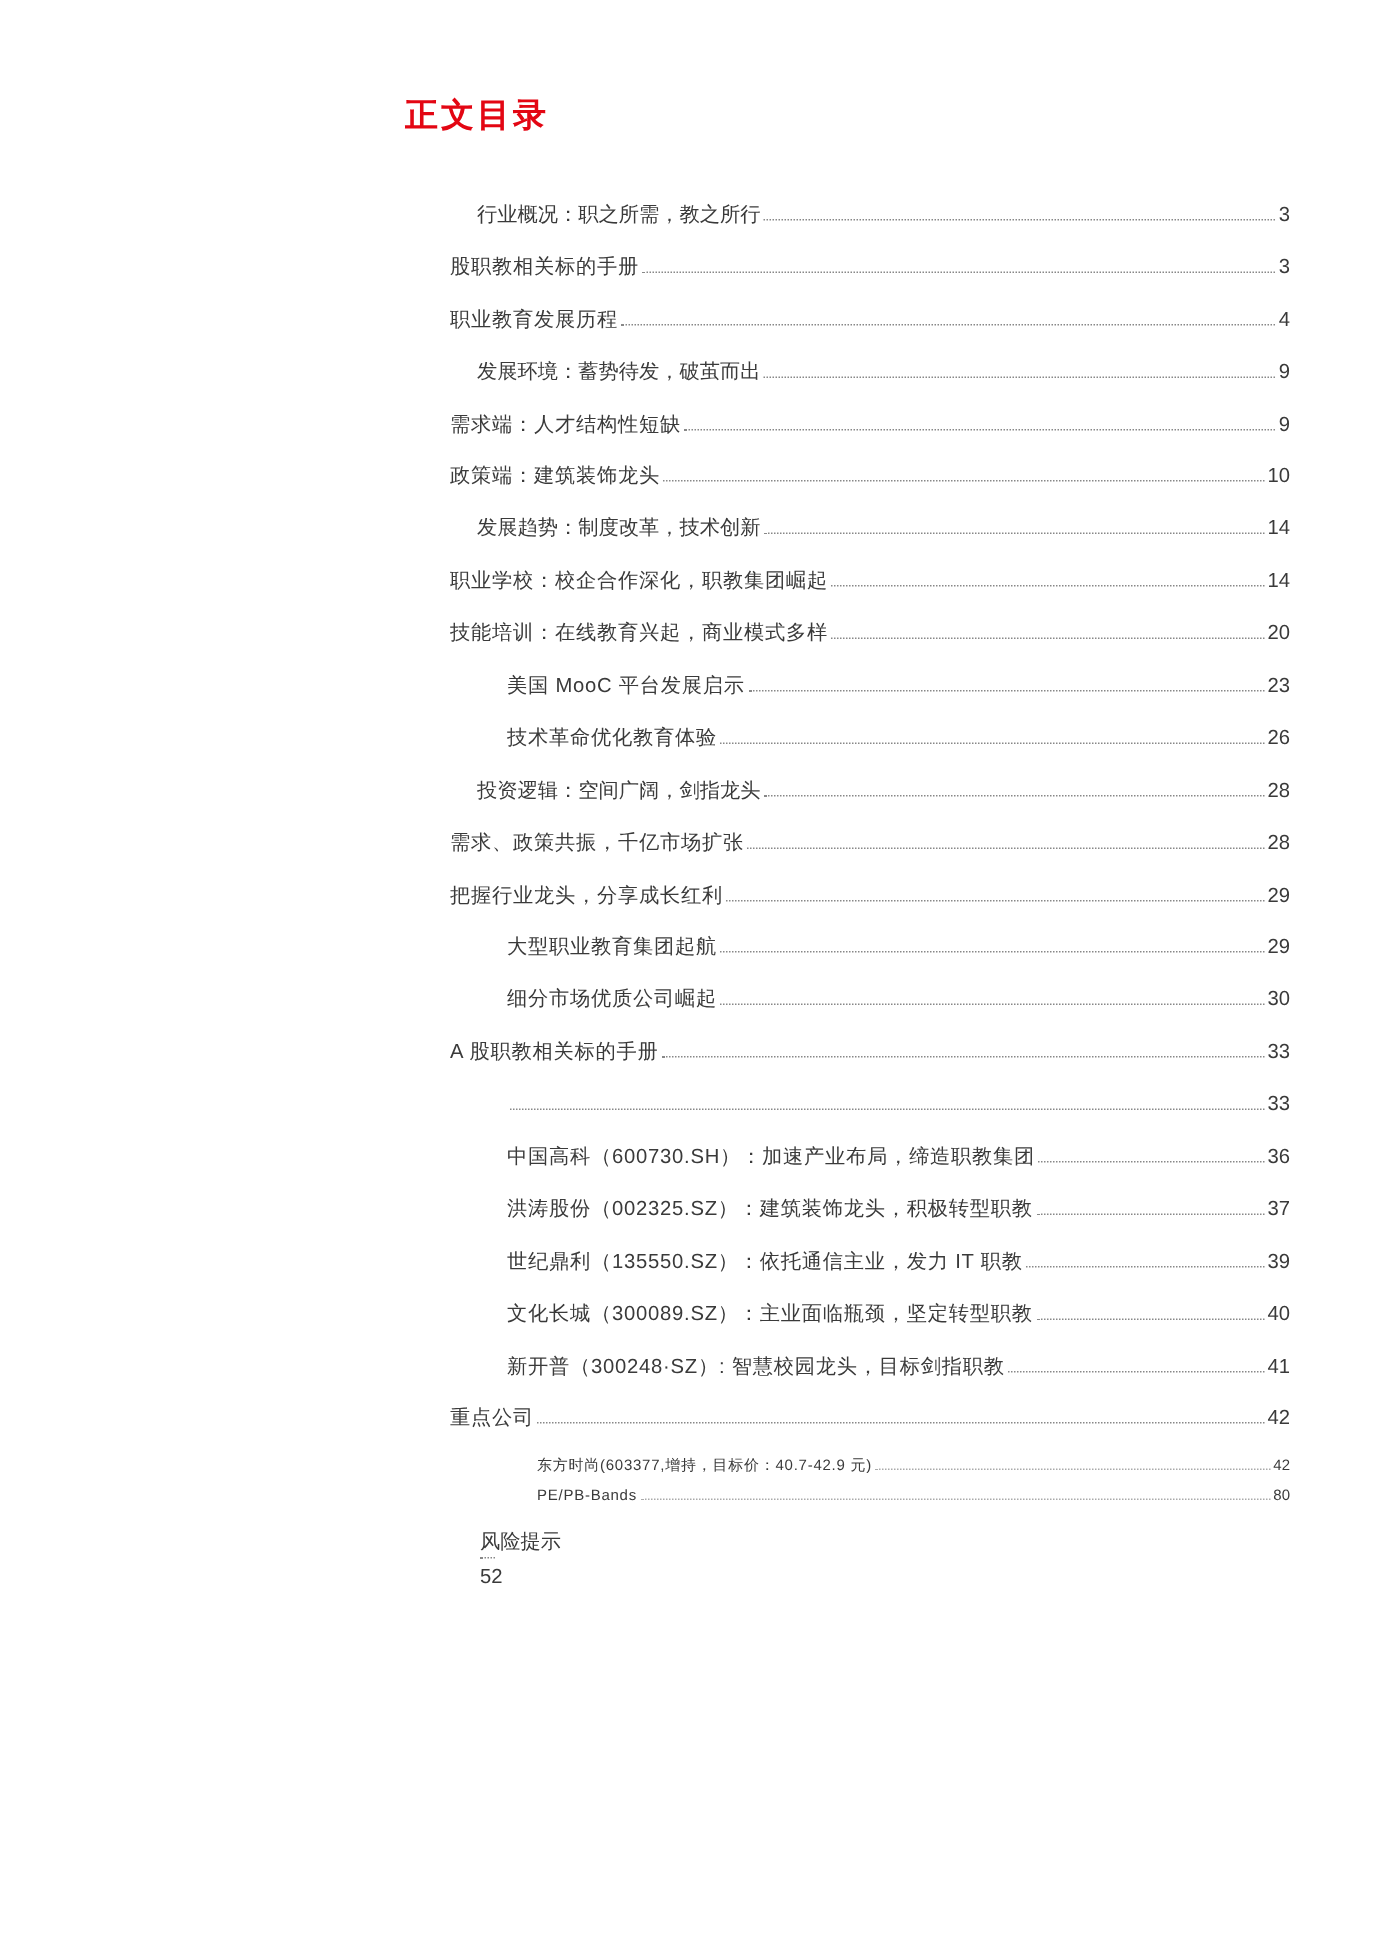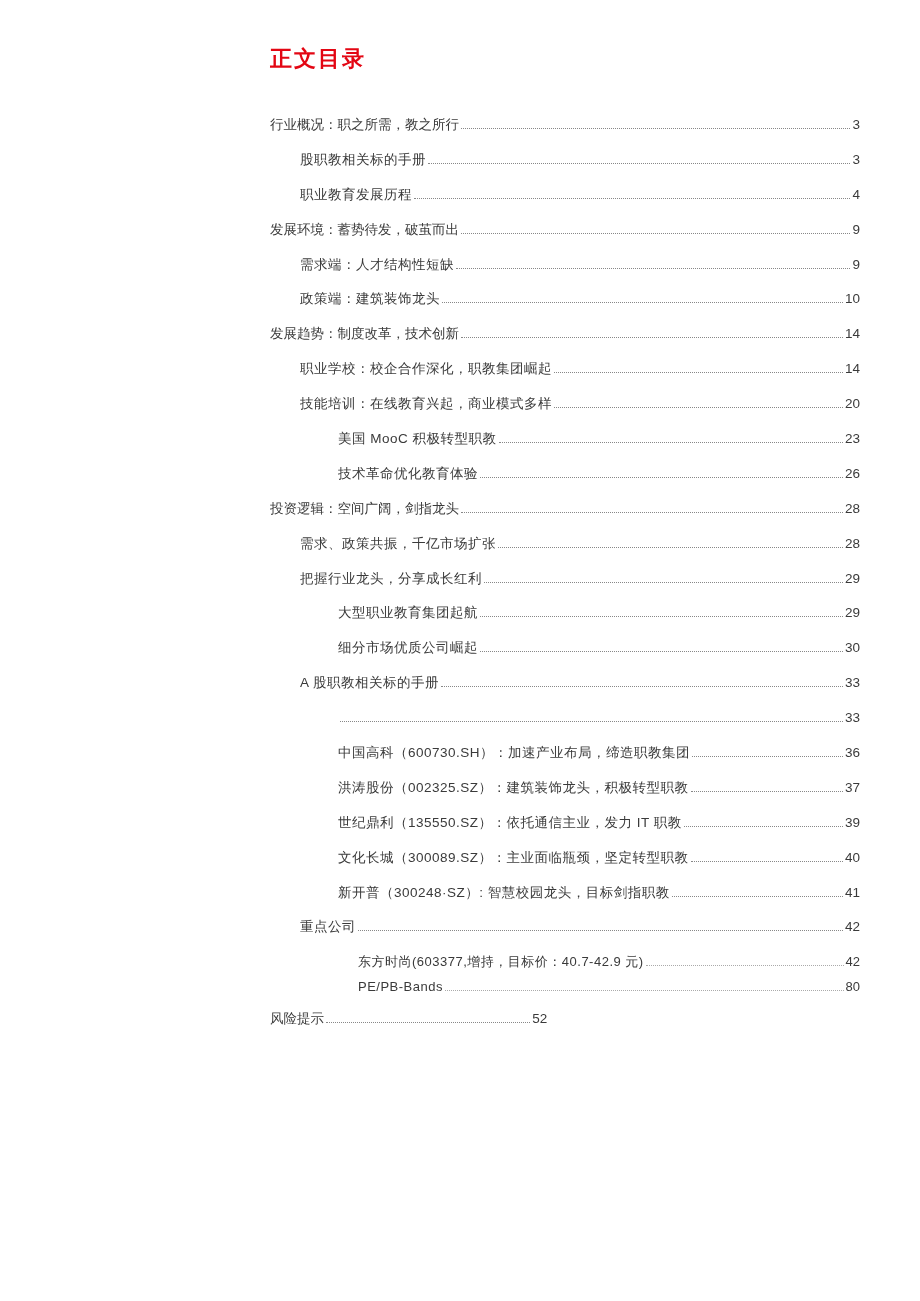--- a/index.html
+++ b/index.html
@@ -8,21 +8,21 @@
       box-sizing: border-box;
     }
     body {
       width: 920px;
       height: 1301px;
       background: #ffffff;
       font-family: "SimSun", "Microsoft YaHei", sans-serif;
       color: #333;
     }
     .page {
-      padding: 44px 60px 60px 270px;
+      padding: 62px 60px 60px 270px;
     }
     .title {
       color: #e30613;
       font-size: 22px;
       font-weight: bold;
       margin-bottom: 42px;
       letter-spacing: 2px;
     }
     .toc {
       font-size: 13.5px;
@@ -51,29 +51,30 @@
       min-width: 10px;
     }
     .row .dots.fine {
       border-bottom: 1px dotted #aaa;
       margin-bottom: 2px;
     }
     .row .pg {
       flex: 0 0 auto;
       white-space: nowrap;
     }
-    .lvl1 { padding-left: 0; }
+    .lvl1 { padding-left: 0; margin-left: 48px; }
     .lvl2 { padding-left: 30px; }
     .lvl3 { padding-left: 68px; }
-    .lvl3b { padding-left: 88px; font-size: 13px; text-align: center; }
+    .lvl3b { padding-left: 88px; font-size: 10px; text-align: center; }
     .lvl2 .label, .lvl3 .label, .lvl3b .label {
       letter-spacing: 0.5px;
     }
     .half {
       max-width: 47%;
+      flex-direction: column;
     }
   </style>
 </head>
 <body>
 
 <div class="page">
   <div class="title">正文目录</div>
   <div class="toc" id="toc">
       <div class="toc-section">
         <div class="row lvl1">
@@ -119,21 +120,21 @@
           <span class="label">职业学校：校企合作深化，职教集团崛起</span>
           <span class="dots"></span>
           <span class="pg">14</span>
         </div>
         <div class="row lvl2">
           <span class="label">技能培训：在线教育兴起，商业模式多样</span>
           <span class="dots"></span>
           <span class="pg">20</span>
         </div>
         <div class="row lvl3">
-          <span class="label">美国 MooC 积极转型职教</span>
+          <span class="label">美国 MooC 平台发展启示</span>
           <span class="dots"></span>
           <span class="pg">23</span>
         </div>
         <div class="row lvl3">
           <span class="label">技术革命优化教育体验</span>
           <span class="dots"></span>
           <span class="pg">26</span>
         </div>
       </div>
       <div class="toc-section">

